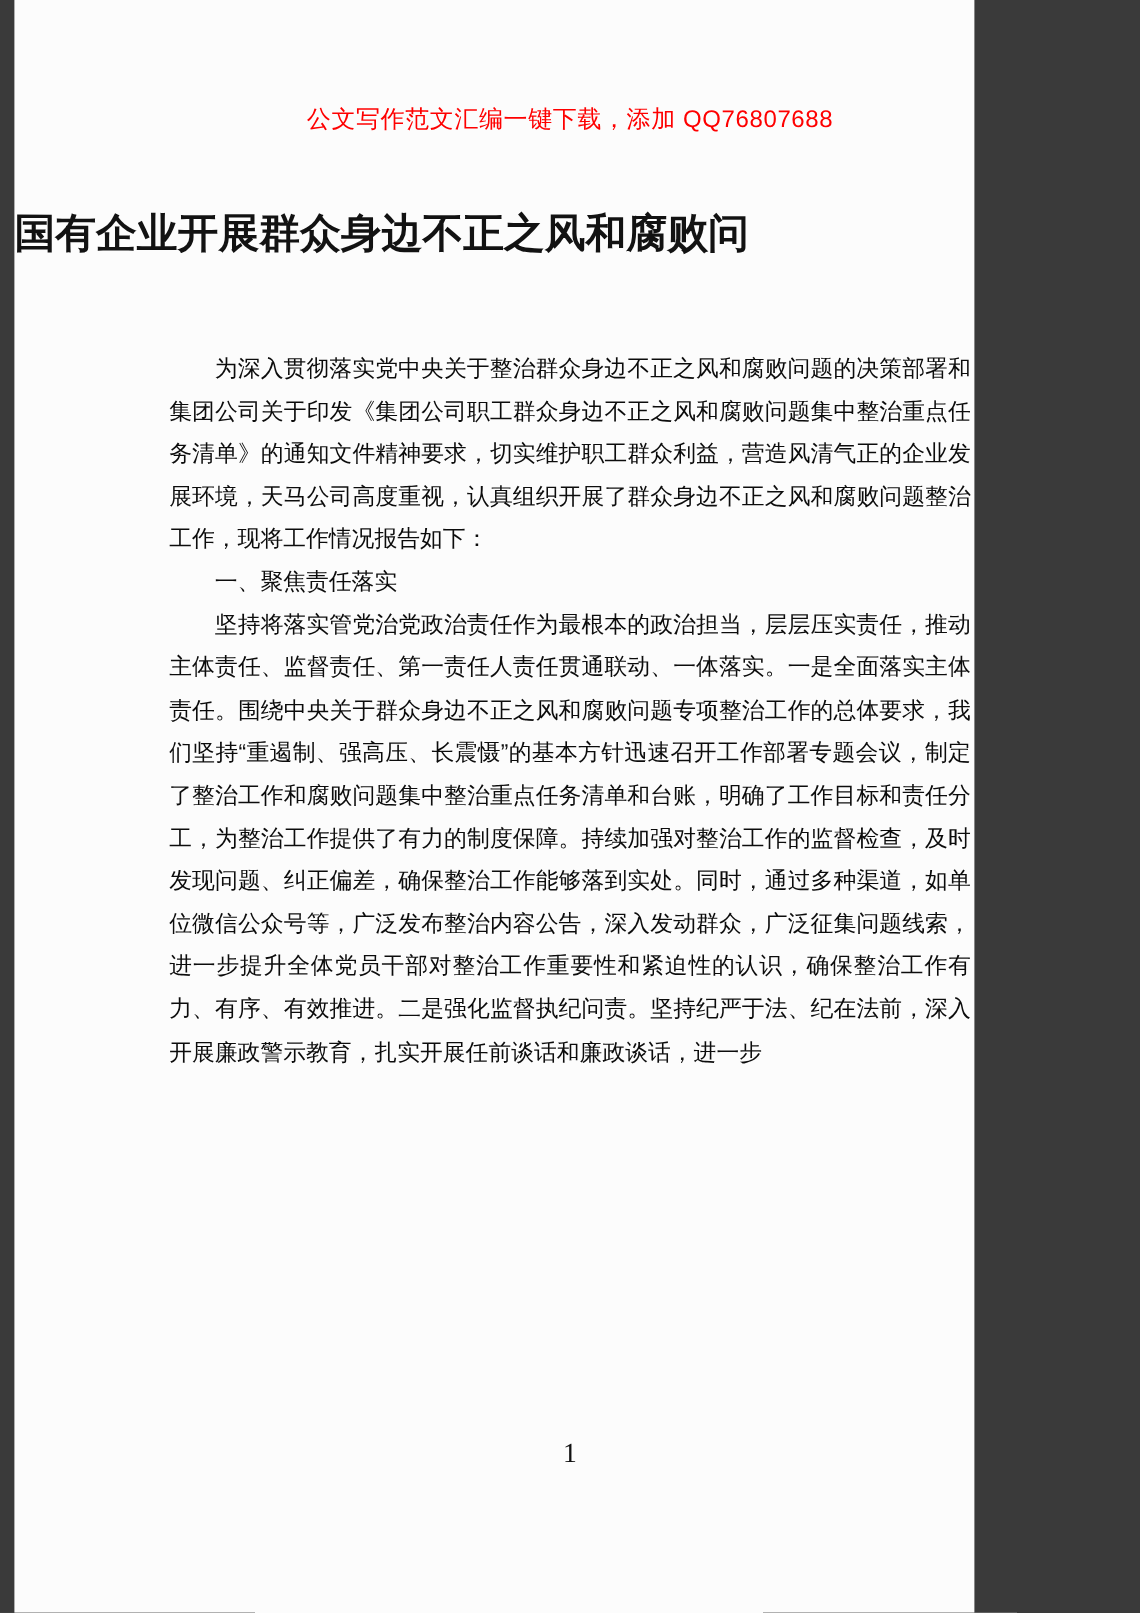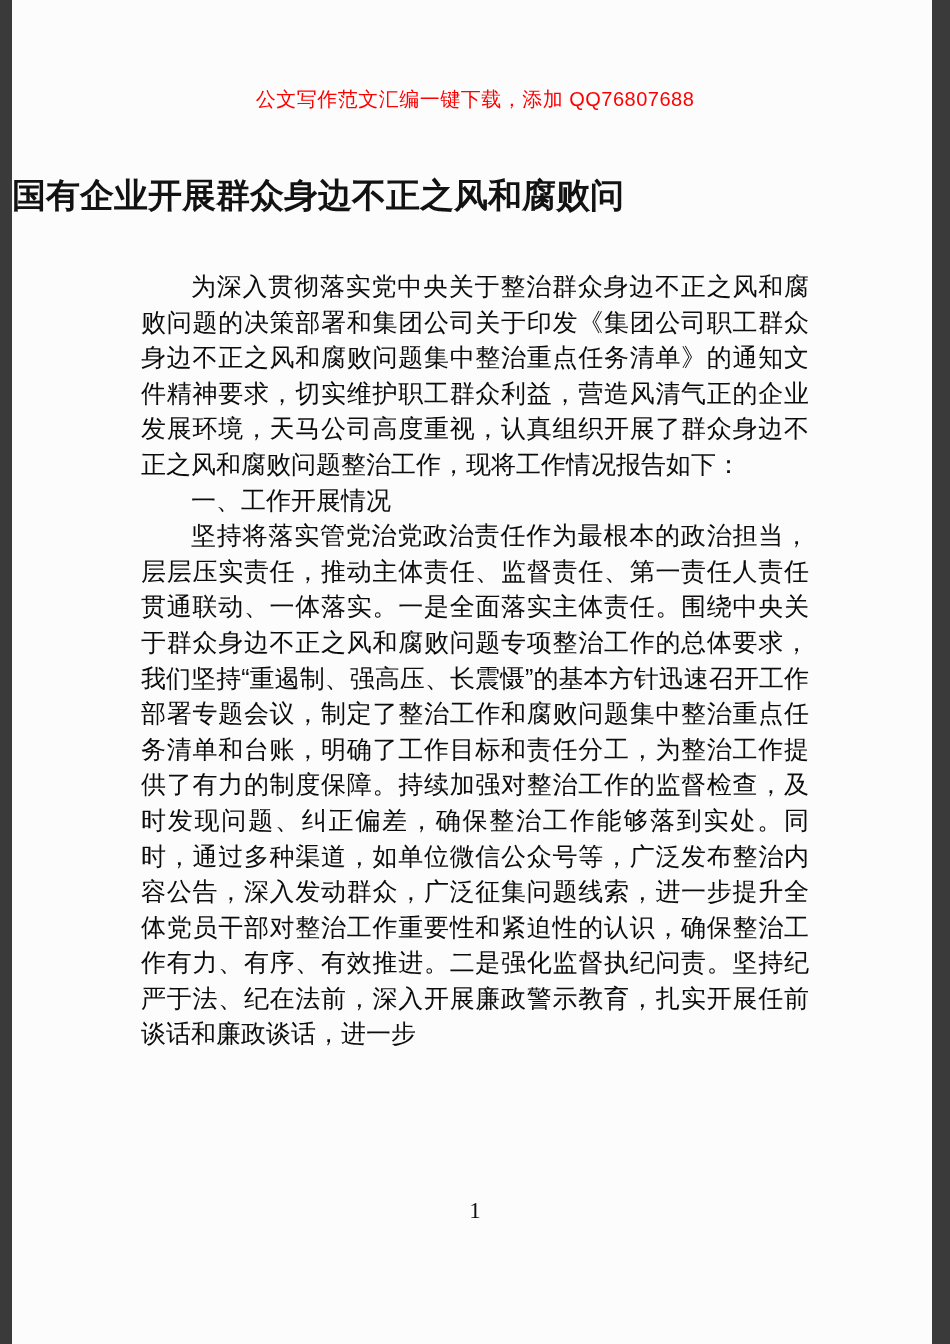--- a/index.html
+++ b/index.html
@@ -4,21 +4,21 @@
 <style>
   html, body {
     margin: 0;
     padding: 0;
   }
   body {
     font-family: "Liberation Sans", "DejaVu Sans", sans-serif;
     background: #3a3a3a;
   }
   .viewport {
-    width: 932px;
+    width: 812px;
     height: 1344px;
     background: #3a3a3a;
     overflow: hidden;
     position: relative;
   }
   .page {
     position: absolute;
     left: 12px;
     top: 0;
     width: 926px;
@@ -39,22 +39,22 @@
     font-size: 34px;
     font-weight: 700;
     line-height: 65px;
     color: #121212;
   }
   .title-line {
     display: block;
   }
   .body-text {
     width: 668px;
-    margin: 41px auto 0 auto;
-    font-size: 25px;
+    margin: 62px auto 0 auto;
+    font-size: 19px;
     line-height: 35.6px;
     text-align: justify;
     color: #0c0c0c;
   }
   .body-text p {
     margin: 0;
     text-indent: 2em;
     word-break: break-all;
   }
   .page-number {
@@ -75,20 +75,20 @@
   <div class="page">
 
     <div class="notice" style="color: rgb(254, 0, 0);">公文写作范文汇编一键下载，添加 QQ76807688</div>
 
     <h1 class="doc-title">
       <span class="title-line">国有企业开展群众身边不正之风和腐败问</span>
     </h1>
 
     <div class="body-text">
       <p>为深入贯彻落实党中央关于整治群众身边不正之风和腐败问题的决策部署和集团公司关于印发《集团公司职工群众身边不正之风和腐败问题集中整治重点任务清单》的通知文件精神要求，切实维护职工群众利益，营造风清气正的企业发展环境，天马公司高度重视，认真组织开展了群众身边不正之风和腐败问题整治工作，现将工作情况报告如下：</p>
-      <p>一、工作开展情况</p>
+      <p>一、聚焦责任落实</p>
       <p>坚持将落实管党治党政治责任作为最根本的政治担当，层层压实责任，推动主体责任、监督责任、第一责任人责任贯通联动、一体落实。一是全面落实主体责任。围绕中央关于群众身边不正之风和腐败问题专项整治工作的总体要求，我们坚持“重遏制、强高压、长震慑”的基本方针迅速召开工作部署专题会议，制定了整治工作和腐败问题集中整治重点任务清单和台账，明确了工作目标和责任分工，为整治工作提供了有力的制度保障。持续加强对整治工作的监督检查，及时发现问题、纠正偏差，确保整治工作能够落到实处。同时，通过多种渠道，如单位微信公众号等，广泛发布整治内容公告，深入发动群众，广泛征集问题线索，进一步提升全体党员干部对整治工作重要性和紧迫性的认识，确保整治工作有力、有序、有效推进。二是强化监督执纪问责。坚持纪严于法、纪在法前，深入开展廉政警示教育，扎实开展任前谈话和廉政谈话，进一步</p>
     </div>
 
     <div class="page-number">1</div>
 
   </div>
 </div>
 
 </body></html>

